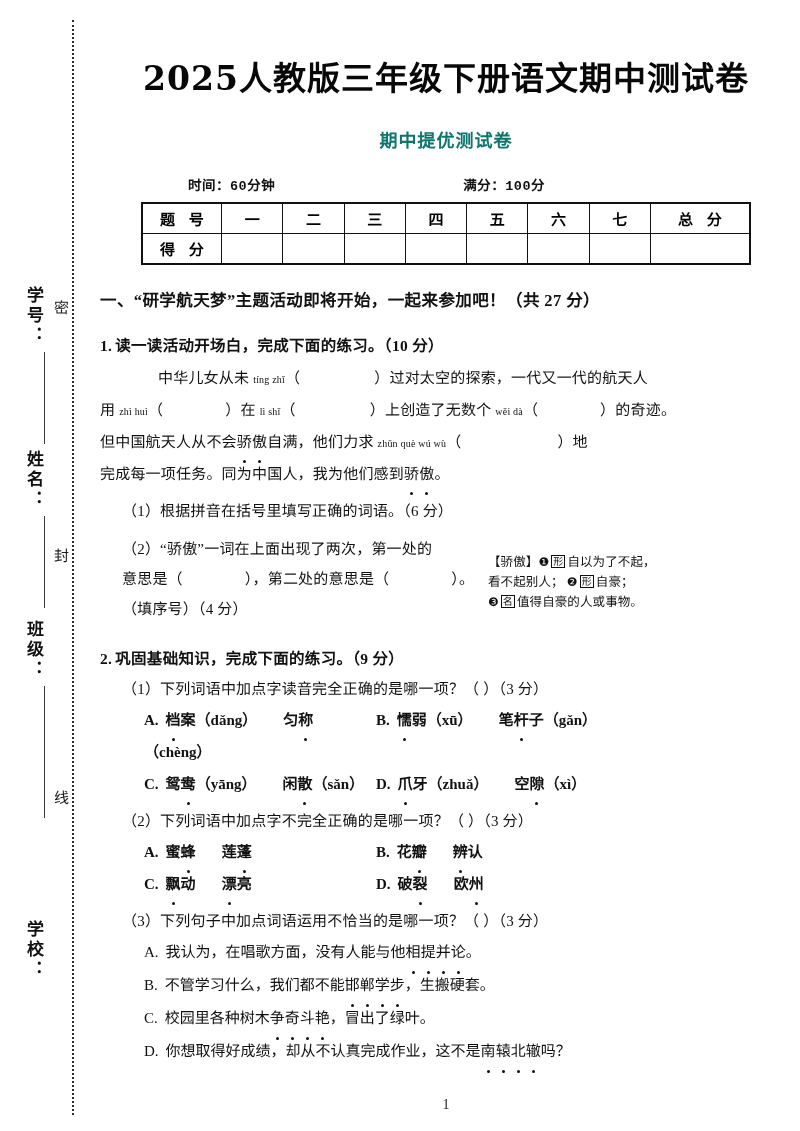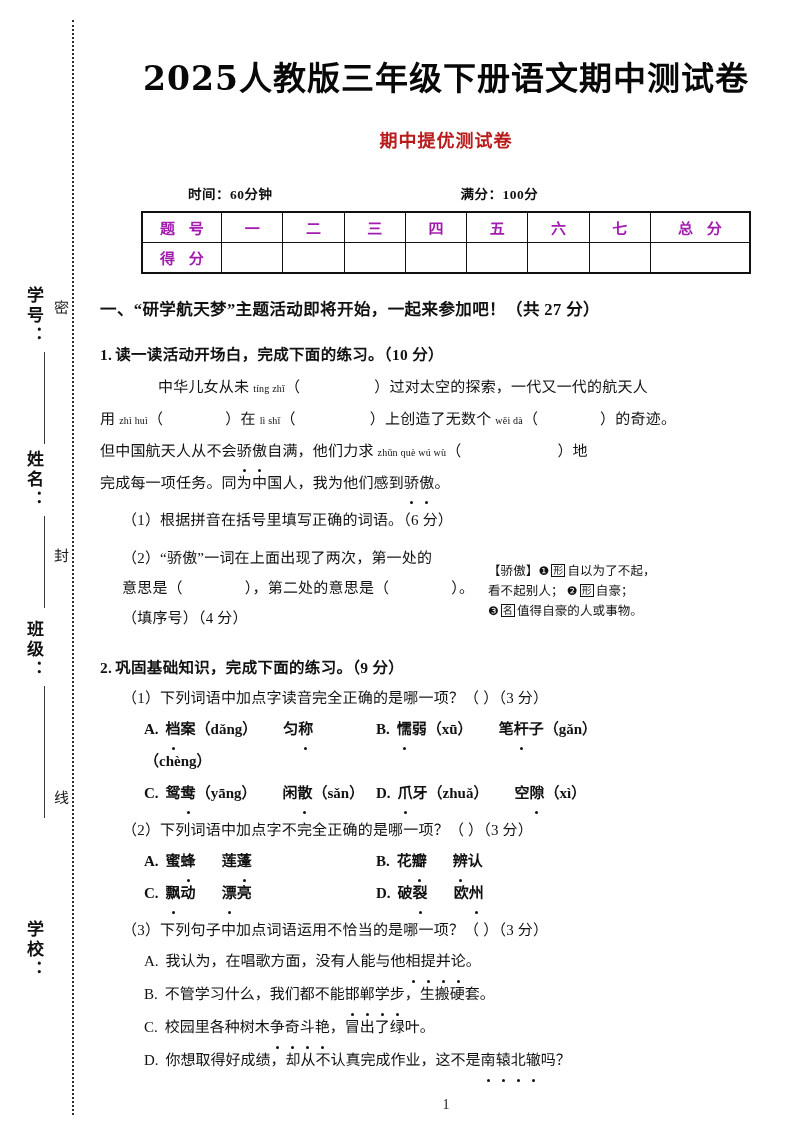--- a/index.html
+++ b/index.html
@@ -79,52 +79,53 @@
     margin-top: 52px;
     white-space: nowrap;
     color: #080808;
   }
   #sub-title {
     text-align: center;
     font-weight: bold;
     font-size: 18px;
     letter-spacing: 1px;
     margin-top: 26px;
-    color: #b91c1c;
+    color: #0f766e;
   }
 
   #meta-row {
-    margin-top: 31px;
+    margin-top: 22px;
     padding: 0 20px 0 96px;
     display: flex;
     justify-content: flex-start;
     font-size: 13.5px;
     font-weight: bold;
     letter-spacing: 0.5px;
+    font-family: Liberation Mono, monospace;
   }
   #meta-row .meta-time { margin-right: 188px; }
 
   
   #score-table {
     margin: 8px auto 0 auto;
     border-collapse: collapse;
     width: 610px;
     table-layout: fixed;
     border: 2.5px solid #111;
   }
   #score-table td {
     border: 1px solid #111;
     height: 27px;
     text-align: center;
     vertical-align: middle;
     font-size: 15px;
     font-weight: bold;
     letter-spacing: 5px;
     text-indent: 5px;
-    color: #a21caf;
+    color: #000000;
   }
   #score-table td.hdr-label { width: 76px; }
   #score-table td.total-col { width: 96px; }
 
   
   .sec-heading {
     margin-top: 22px;
     font-size: 16.5px;
     font-weight: bold;
     letter-spacing: 0.4px;

